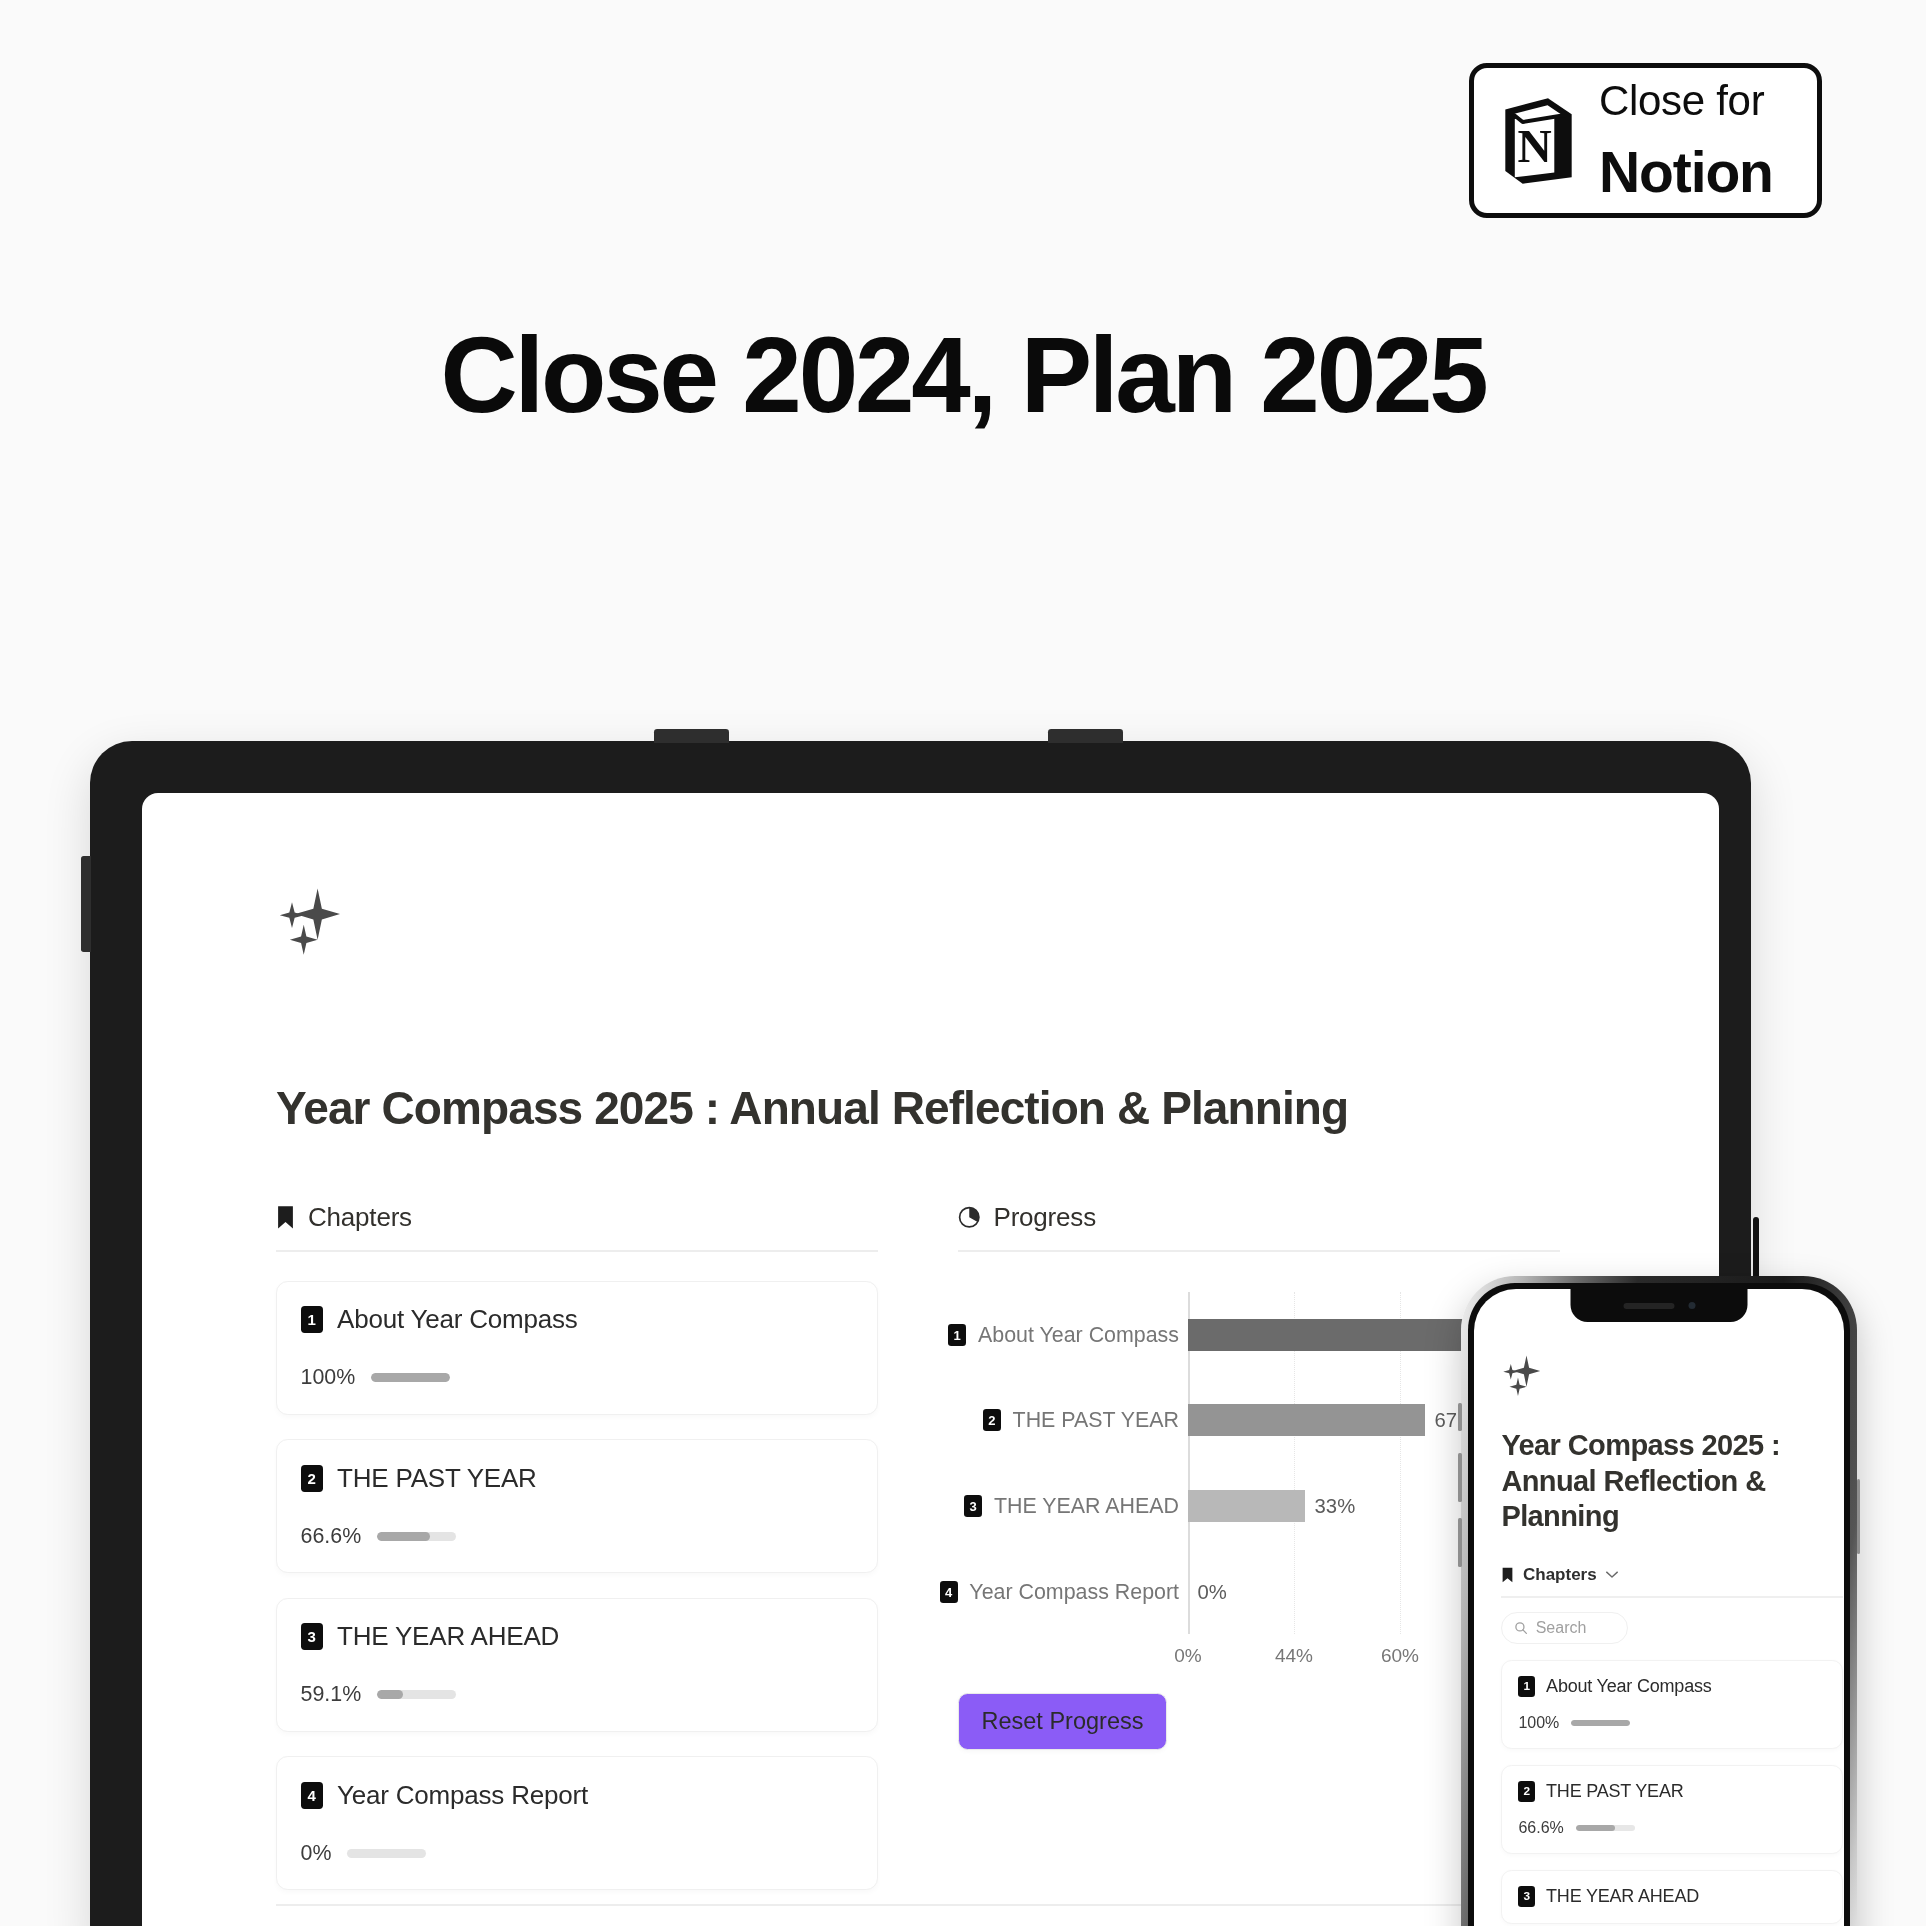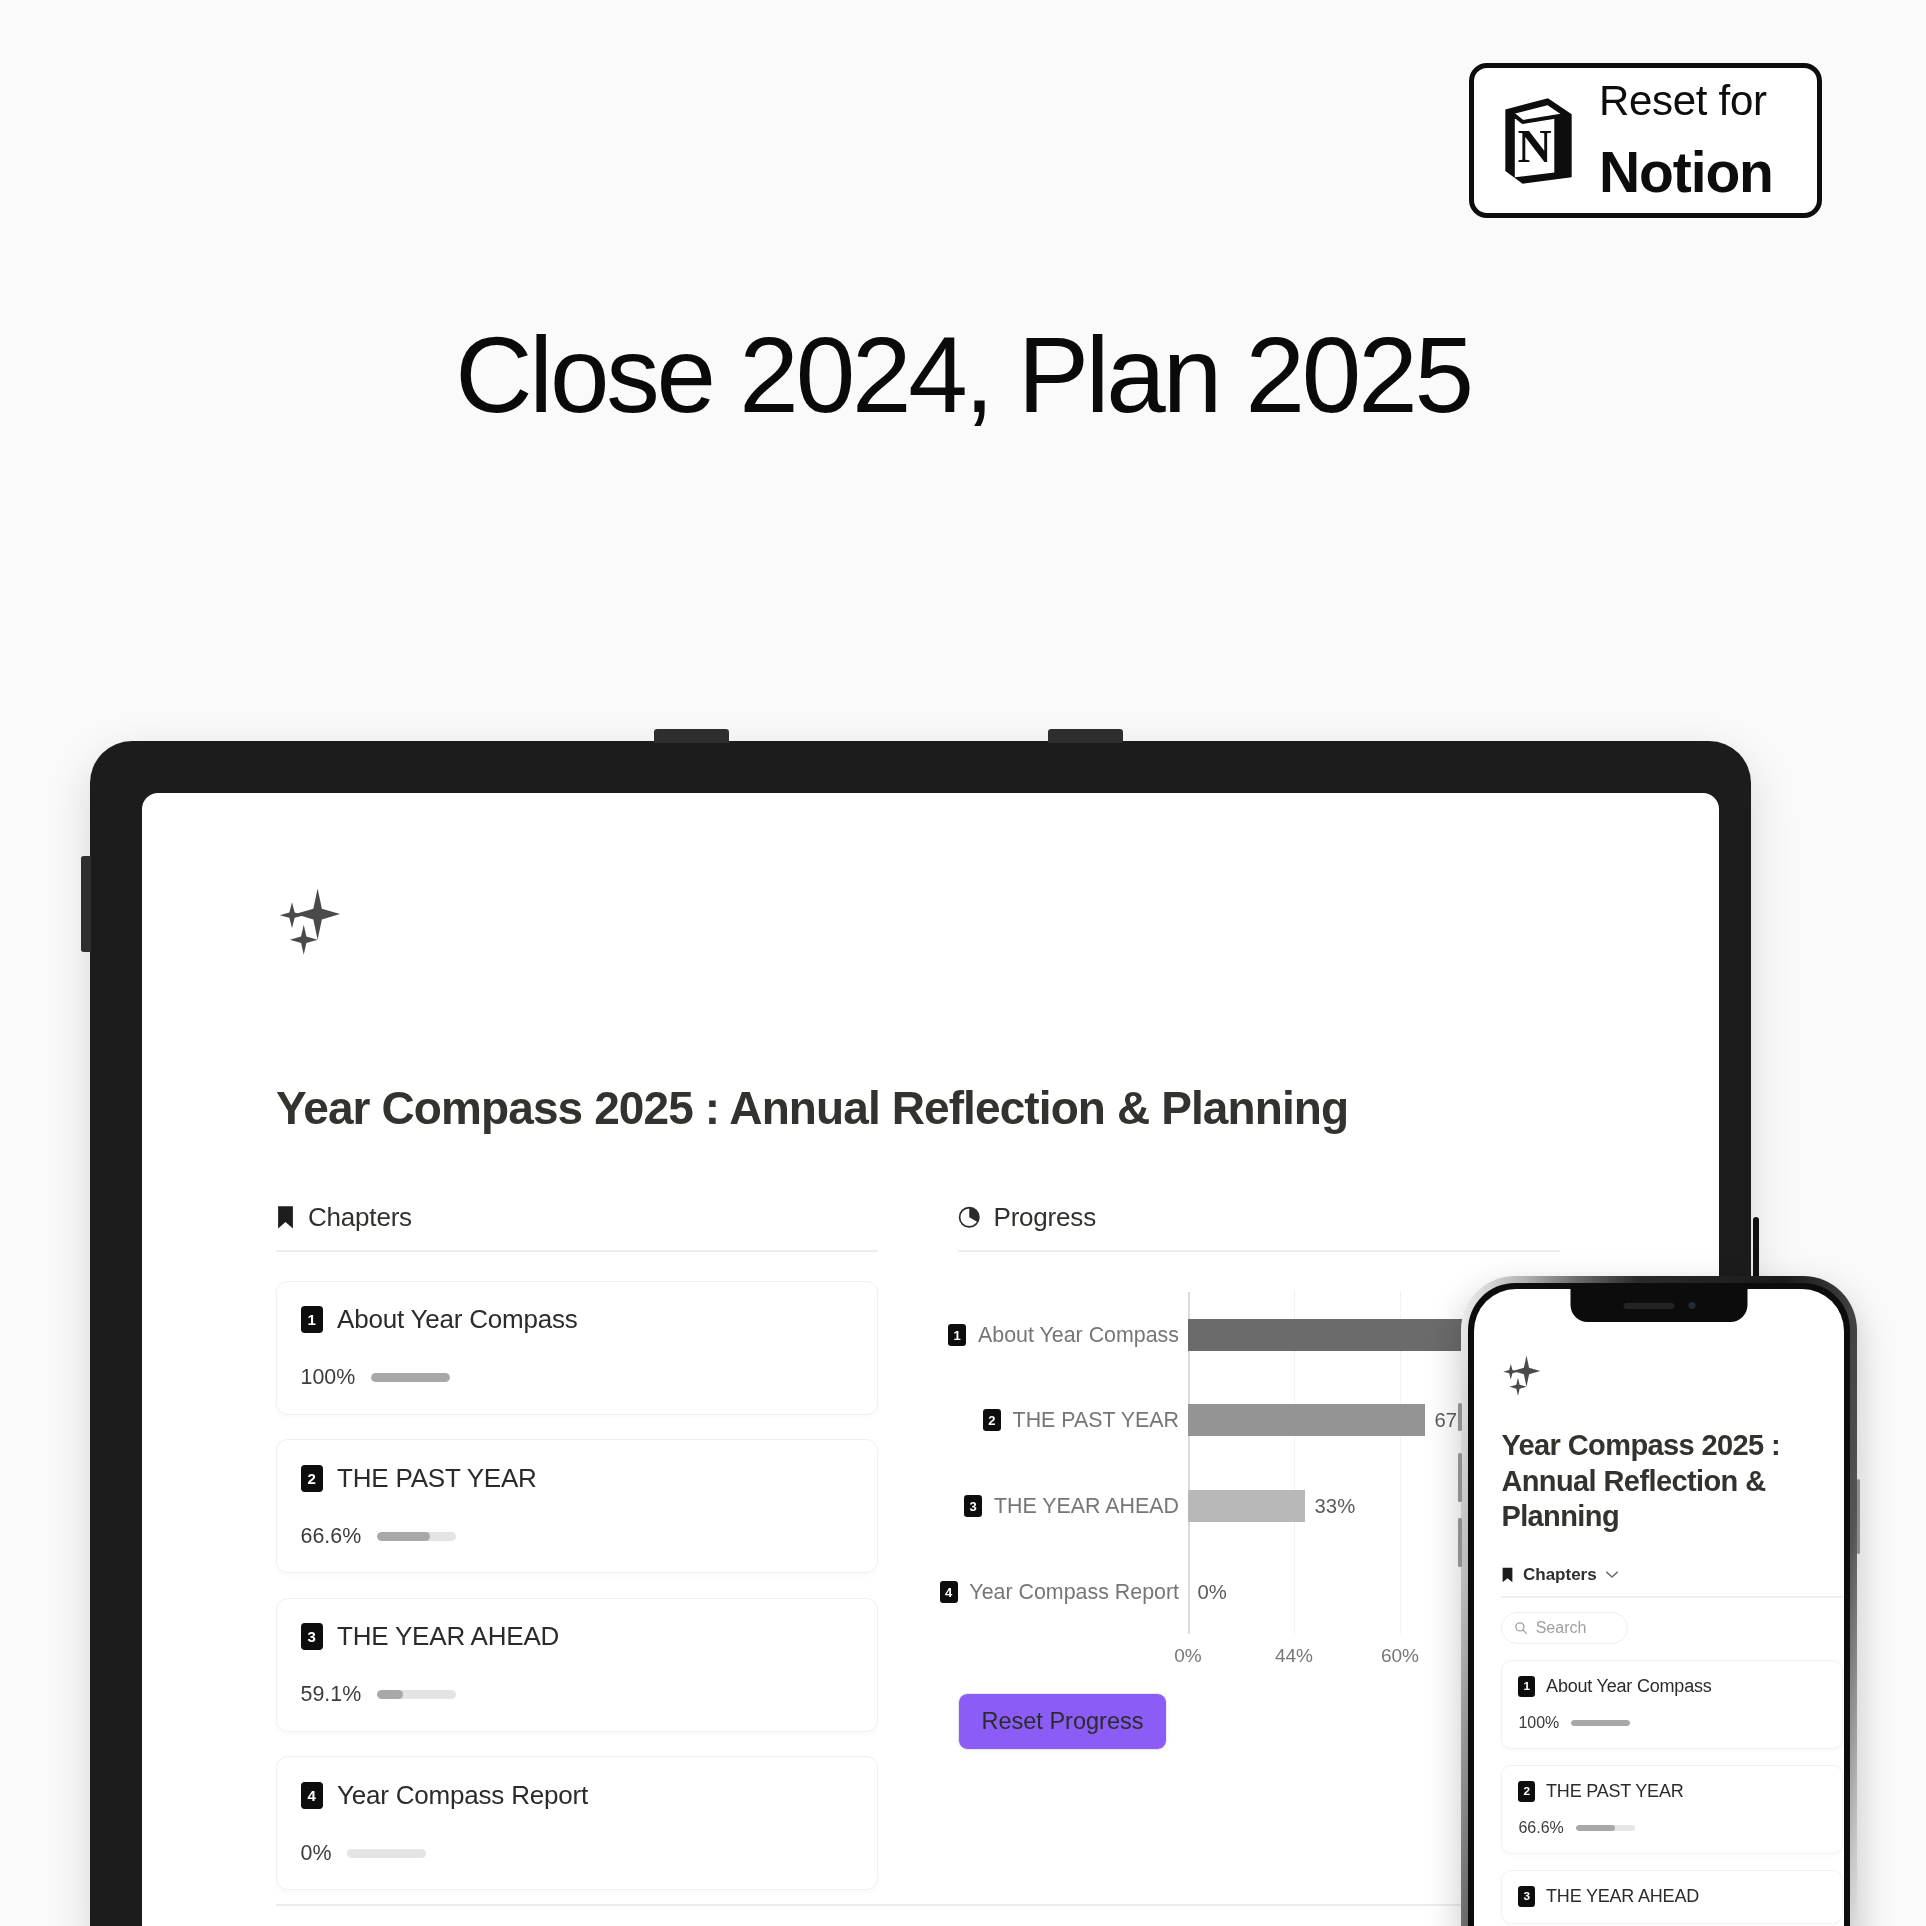--- a/index.html
+++ b/index.html
@@ -21,21 +21,21 @@
     padding:0 24.6px;
   }
   #notion-logo{ width:79px; height:92px; flex:0 0 auto; }
   #notion-words{ display:flex; flex-direction:column; justify-content:center; line-height:1; }
   #notion-made{ font-size:42px; font-weight:400; color:#0d0d0d; letter-spacing:-0.3px; }
   #notion-notion{ font-size:57px; font-weight:700; color:#0d0d0d; letter-spacing:-1.1px; margin-top:22px; }
 
   
   #headline-wrap{ position:absolute; left:0; right:0; top:289px; text-align:center; }
   #eyebrow{ font-size:56px; font-weight:700; color:#808080; letter-spacing:-0.8px; }
-  #headline{ font-size:107px; font-weight:400; color:#0a0a0a; letter-spacing:-3.2px; margin-top:23.5px; }
+  #headline{ font-size:107px; font-weight:700; color:#0a0a0a; letter-spacing:-3.2px; margin-top:23.5px; }
 
   
   #tablet{
     position:absolute; left:90px; top:741px;
     width:1661px; height:1225px;
     background:#1c1c1c;
     border-radius:42px;
     box-shadow:0 16px 48px rgba(0,0,0,.14);
   }
   .tablet-btn{ position:absolute; background:#2e2e2e; border-radius:2.1px; }
@@ -188,21 +188,21 @@
 
 <div id="notion-badge">
   <svg id="notion-logo" viewBox="0 0 100 116">
     <path d="M8 18 L62 4 L92 24 L92 104 L30 112 L8 96 Z" fill="#0d0d0d"></path>
     <path d="M20 30 L70 23 L70 98 L20 104 Z" fill="#ffffff"></path>
     <path d="M15 22 L62 10 L84 25 L30 34 Z" fill="#ffffff"></path>
     <path d="M15 22 L62 10 L84 25 L30 34 Z" fill="none" stroke="#0d0d0d" stroke-width="5" stroke-linejoin="round"></path>
     <text x="45" y="84" font-family="Liberation Serif, serif" font-size="60" font-weight="700" fill="#0d0d0d" text-anchor="middle">N</text>
   </svg>
   <div id="notion-words">
-    <div id="notion-made">Reset for</div>
+    <div id="notion-made">Close for</div>
     <div id="notion-notion">Notion</div>
   </div>
 </div>
 
 <div id="headline-wrap">
   <div id="headline">Close 2024, Plan 2025</div>
 </div>
 
 <div id="tablet">
   <div class="tablet-btn" id="tab-vol-1"></div>

